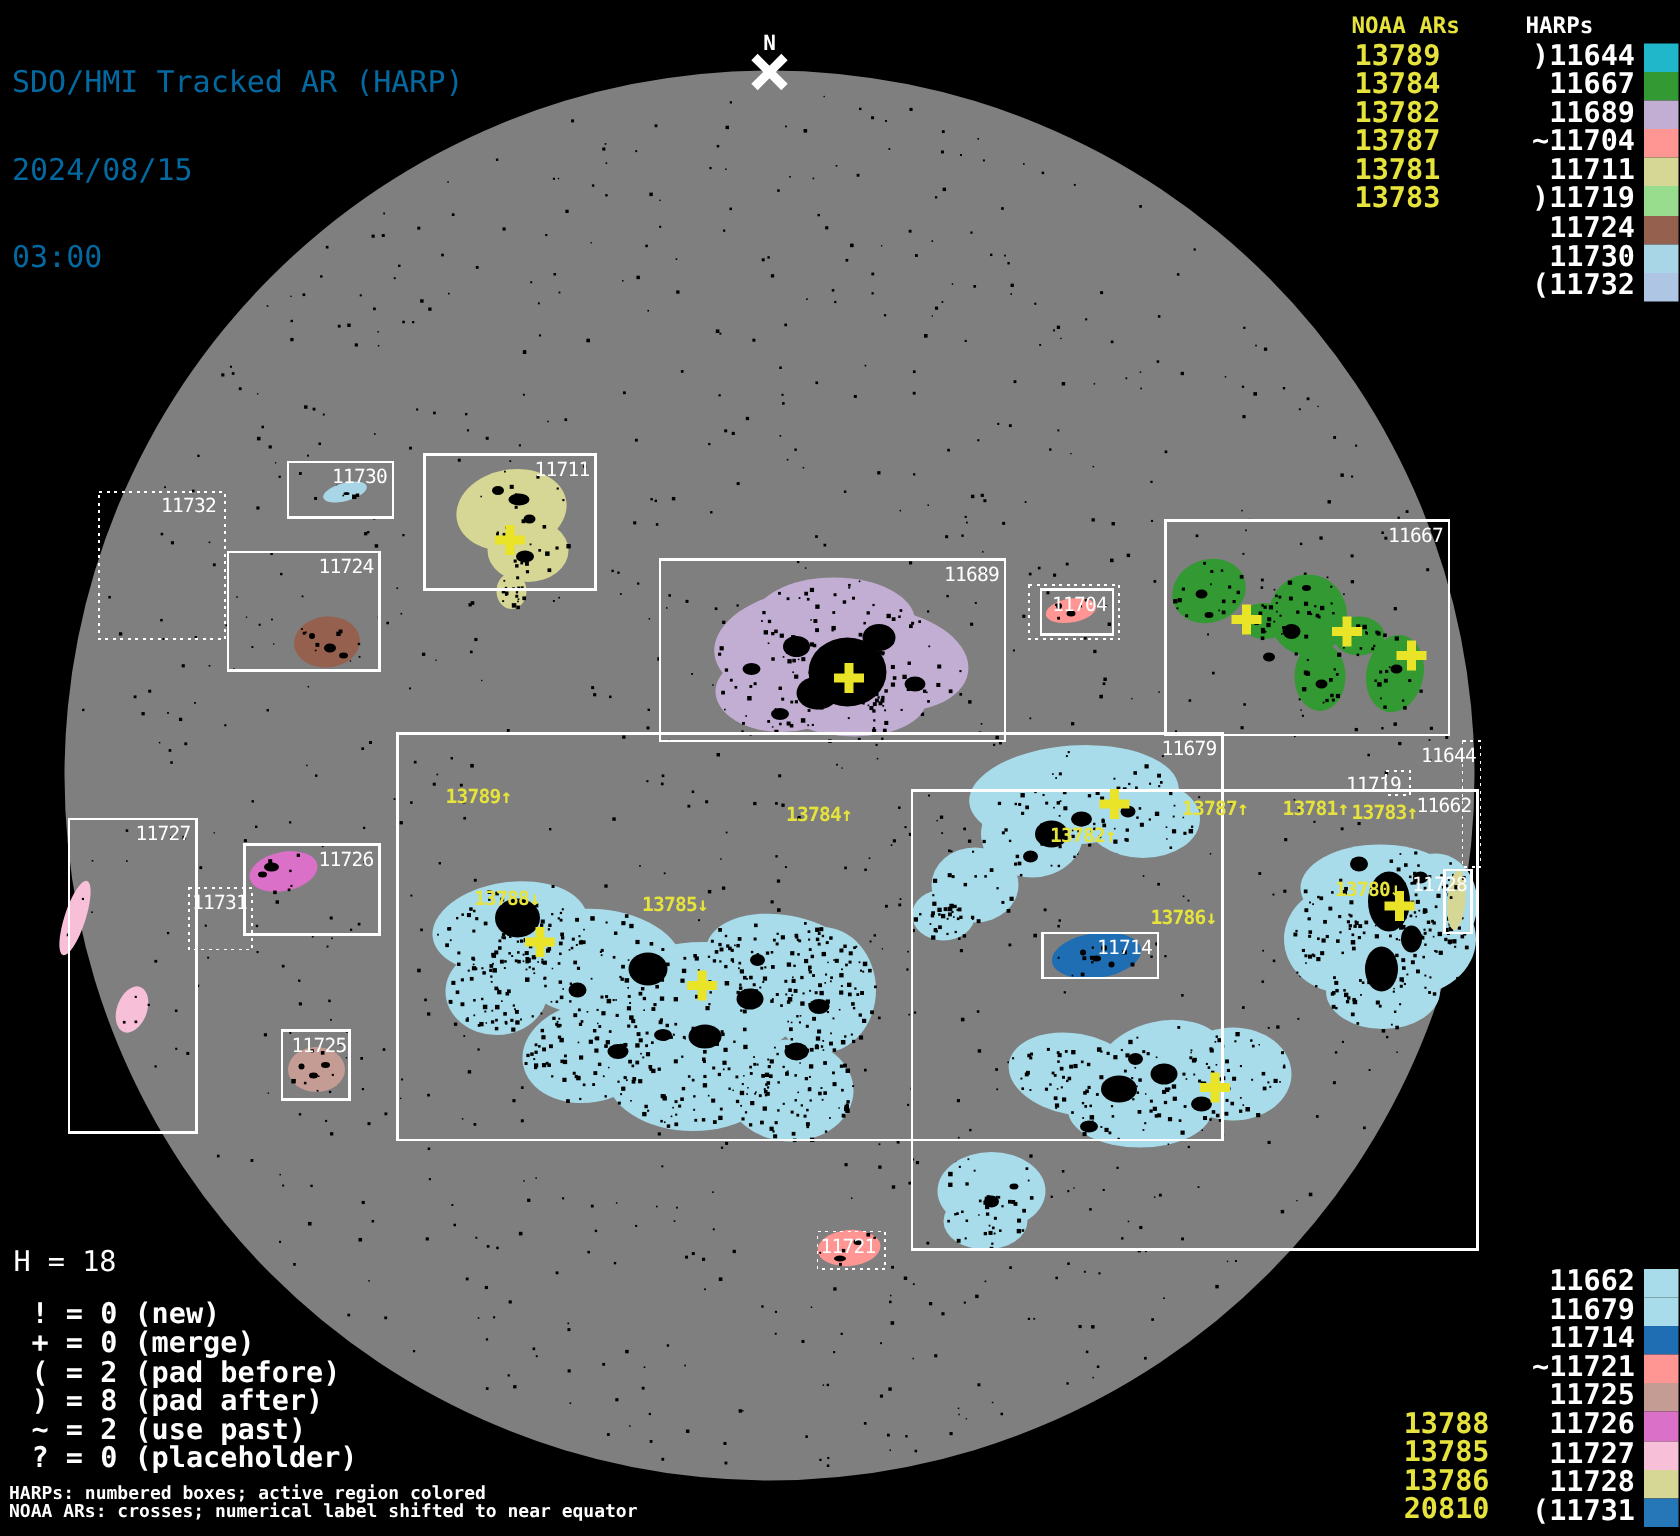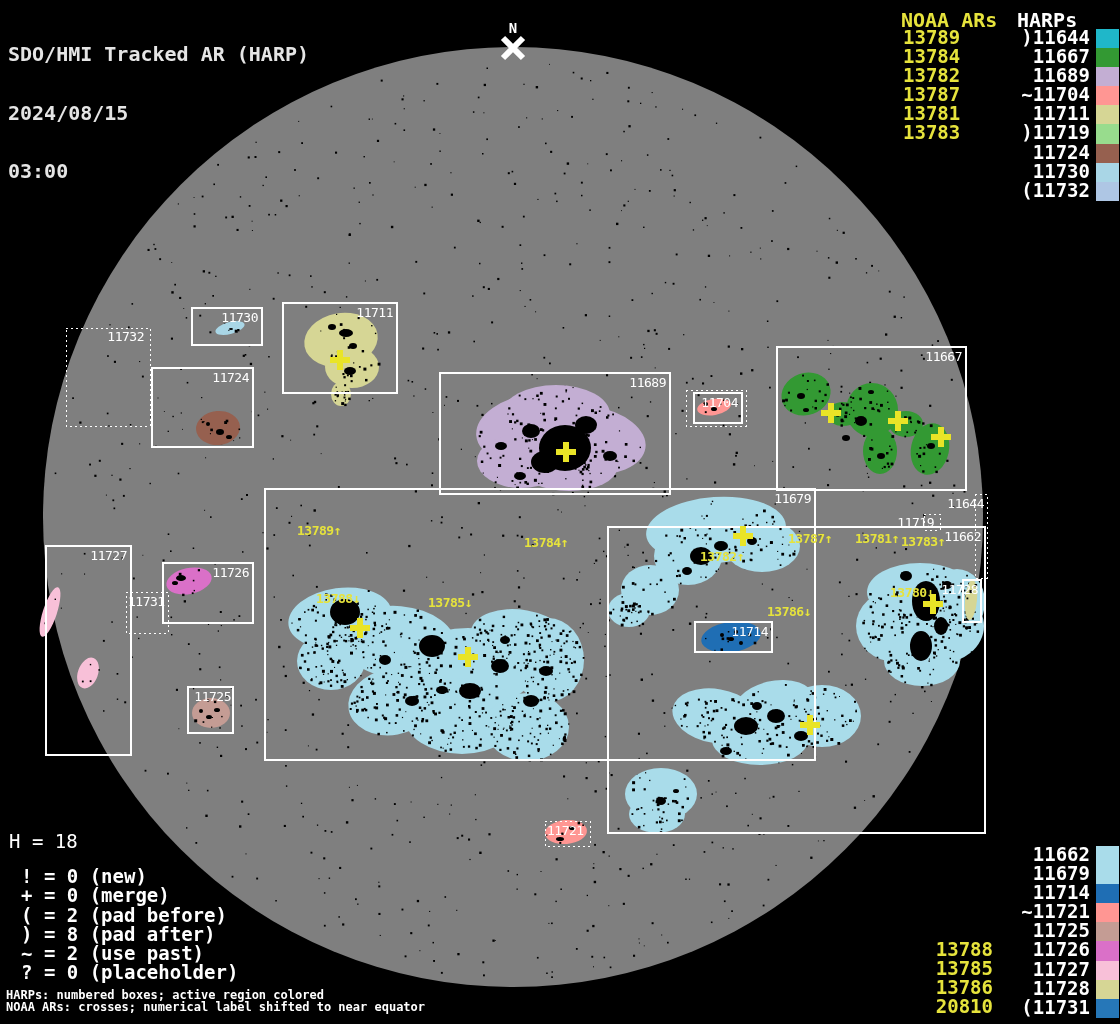--- a/index.html
+++ b/index.html
@@ -1,23 +1,23 @@
 <!DOCTYPE html>
 <html><head>
 <meta charset="utf-8">
 <style>
   html,body{margin:0;padding:0;background:#000;}
   .stage{position:relative;width:1120px;height:1024px;background:#000;overflow:hidden;
          font-family:"DejaVu Sans Mono",monospace;color:#fff;}
   svg{position:absolute;left:0;top:0;}
   .abs{position:absolute;white-space:pre;}
-  .title-block{left:8px;top:6px;font-size:20px;font-weight:bold;line-height:19.5px;color:#e5e5e5;}
+  .title-block{left:8px;top:6px;font-size:20px;font-weight:normal;line-height:19.5px;color:#0369a1;}
   .yellow{color:#e6e33c;}
   .white{color:#fff;}
-  .hdr{font-size:20px;font-weight:bold;}
+  .hdr{font-size:15px;font-weight:bold;}
   .stack{font-size:19px;font-weight:bold;line-height:19.1px;text-align:center;}
   .right{text-align:right;}
   .tr-noaa-header{left:901px;top:8px;}
   .tr-harps-header{left:1017px;top:8px;}
   #tr-noaa{left:903px;top:28px;}
   #tr-harps{right:30px;top:28px;width:110px;}
   #tr-swatches{left:1096px;top:29px;}
   #br-harps{right:30px;top:845px;width:110px;}
   #br-noaa{right:127px;top:940px;}
   #br-swatches{left:1096px;top:846px;}

